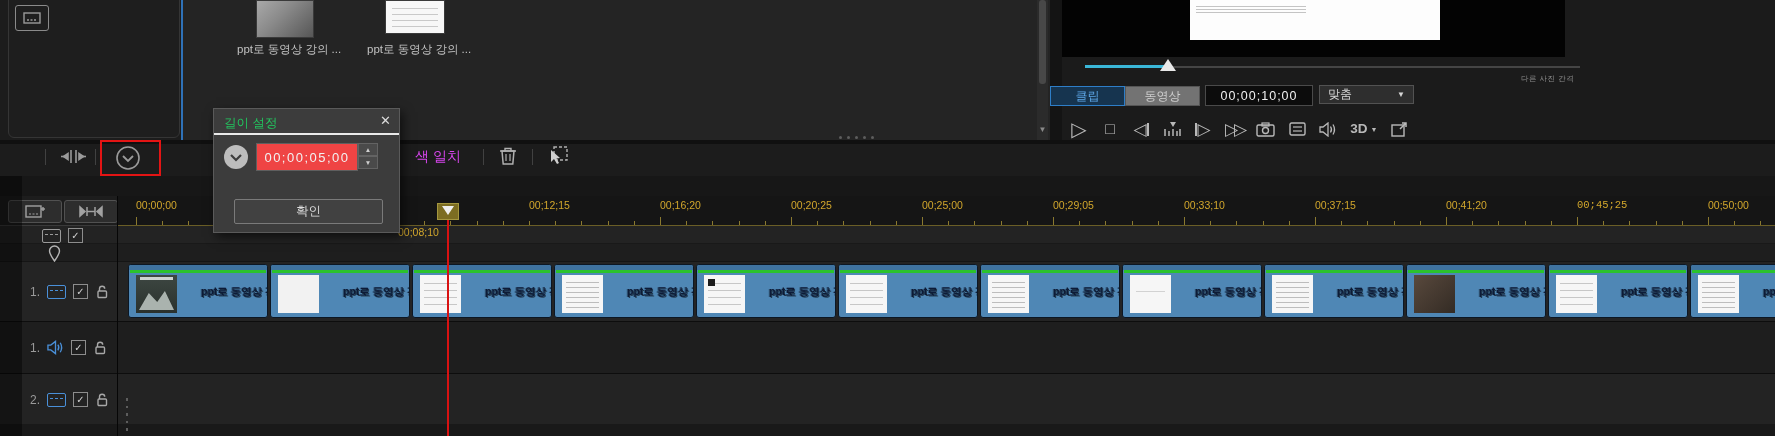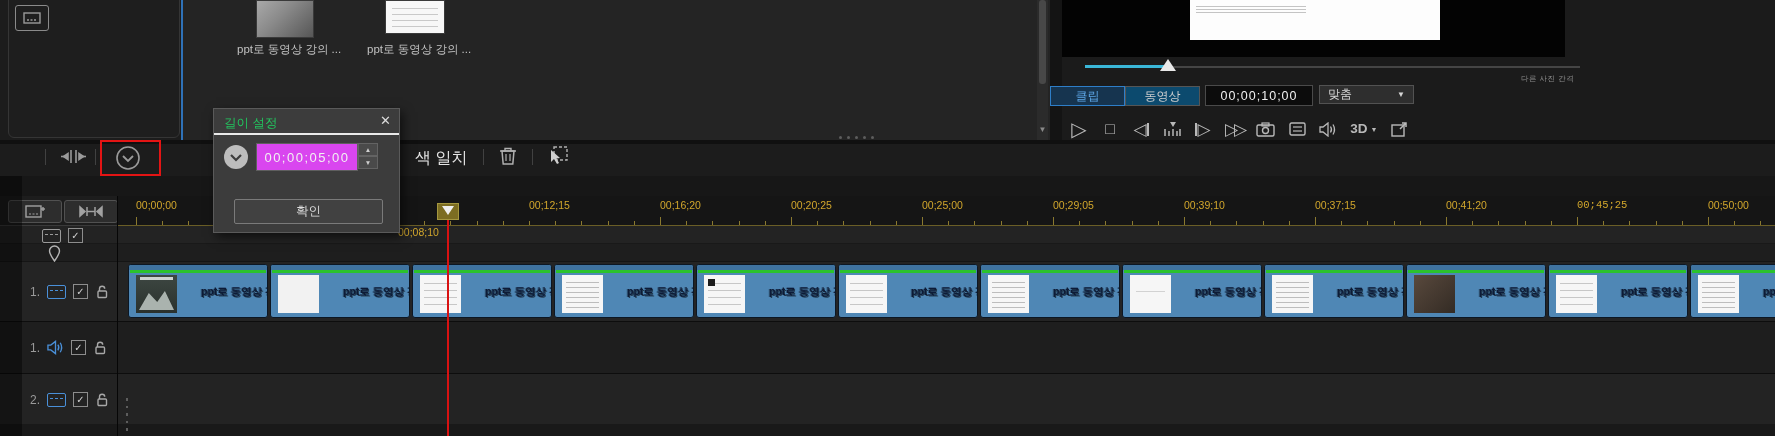--- a/index.html
+++ b/index.html
@@ -33,38 +33,38 @@
   #slide::before{content:"";position:absolute;left:6px;top:4px;width:110px;height:10px;
      background:repeating-linear-gradient(#fdfdfd 0 2px,#c4c4c4 2px 3px);}
   #slide-caption{left:1521px;top:26px;font-size:7.5px;color:#8f8f8f;letter-spacing:.5px;margin-top:48px;}
   
   #seek-track{left:1085px;top:66px;width:495px;height:2px;background:#454545;}
   #seek-fill{left:1085px;top:65px;width:83px;height:3px;background:#3ab7d8;}
   #seek-thumb{left:1160px;top:59px;width:0;height:0;border-left:8px solid transparent;border-right:8px solid transparent;border-bottom:12px solid #e9e9e9;}
   
   .pv-tab{top:86px;height:18px;font-size:12px;display:flex;align-items:center;justify-content:center;cursor:pointer;}
   #tab-clip{left:1050px;width:73px;background:#16344f;border:1.5px solid #2e7ec8;color:#5fa8e8;}
-  #tab-movie{left:1125px;width:73px;background:#0c4a6e;border:1px solid #555;color:#cfcfcf;}
+  #tab-movie{left:1125px;width:73px;background:#737373;border:1px solid #555;color:#cfcfcf;}
   #pv-timecode{left:1205px;top:85px;width:106px;height:19px;background:#0c0c0c;border:1px solid #4a4a4a;
      color:#f0f0f0;font-size:12.5px;letter-spacing:1px;display:flex;align-items:center;justify-content:center;}
   #pv-fit{left:1319px;top:85px;width:95px;height:19px;background:#2e2e2e;border:1px solid #525252;color:#d5d5d5;
      font-size:12px;display:flex;align-items:center;justify-content:space-between;padding:0 8px;box-sizing:border-box;}
   
   #controls-row{left:1070px;top:118px;height:22px;display:flex;align-items:center;gap:13px;color:#b9b9b9;}
   .ctl{display:flex;align-items:center;justify-content:center;font-size:17px;line-height:1;cursor:pointer;min-width:18px;}
   .ctl .bar{width:2px;height:13px;background:#b9b9b9;}
   .ctl svg{display:block}
   #ctl-3d{font-size:13.5px;font-weight:bold;display:flex;gap:3px;align-items:center;}
   #ctl-3d .caret{font-size:7px;}
   
   #toolbar-band{left:0;top:140px;width:1775px;height:36px;background:#1c1c1c;border-top:4px solid #101010;box-sizing:border-box;}
   .tb-sep{top:149px;width:1px;height:16px;background:#414141;}
   .tbicon{color:#9a9a9a;}
   #red-highlight{left:100px;top:140px;width:57px;height:32px;border:2.5px solid #e31414;}
-  #color-match{left:415px;top:148px;font-size:16px;color:#e5e5e5;cursor:pointer;}
+  #color-match{left:415px;top:148px;font-size:14px;color:#d946ef;cursor:pointer;}
   
   #tl-gap{left:0;top:176px;width:1775px;height:20px;background:#171717;}
   #ruler{left:117px;top:196px;width:1658px;height:30px;background:#151515;border-bottom:1px solid #6a5e26;box-sizing:border-box;}
   .ruler-label{top:199px;font-size:10.5px;color:#d2a72c;white-space:nowrap;}
   .tick{background:#8a7930;width:1px;}
   #hdr-buttons{left:0;top:196px;width:117px;height:30px;background:#1d1d1d;border-bottom:1px solid #3a3a3a;box-sizing:border-box;}
   .hdr-btn{top:200px;width:52px;height:21px;background:#2d2d2d;border:1px solid #515151;border-radius:3px;
      display:flex;align-items:center;justify-content:center;cursor:pointer;}
   
   .row{left:0;width:1775px;}
@@ -111,21 +111,21 @@
   #playhead-line{left:447px;top:220px;width:1.5px;height:216px;background:#d81212;}
   #scroll-dots{left:124px;top:398px;width:6px;display:flex;flex-direction:column;gap:5px;align-items:center;}
   #scroll-dots i{width:2.5px;height:2.5px;background:#5d5d5d;}
   
   #dialog{left:213px;top:108px;width:187px;height:125px;background:#3c3c3c;border:1px solid #5a5a5a;
      box-shadow:3px 4px 10px rgba(0,0,0,.6);box-sizing:border-box;z-index:50;}
   #dialog-title{position:absolute;left:10px;top:6px;font-size:12.5px;color:#22c55e;}
   #dialog-close{position:absolute;right:8px;top:4px;font-size:13px;color:#dcdcdc;cursor:pointer;}
   #dialog-title-line{position:absolute;left:0;top:24px;width:100%;height:2px;background:#e9e9e9;}
   #dialog-clock{position:absolute;left:9px;top:35px;}
-  #dialog-time{position:absolute;left:42px;top:34px;width:100px;height:26px;background:#d946ef;border:1px solid #5f5f5f;
+  #dialog-time{position:absolute;left:42px;top:34px;width:100px;height:26px;background:#ef4444;border:1px solid #5f5f5f;
      color:#f2f2f2;font-size:13px;letter-spacing:1.5px;display:flex;align-items:center;justify-content:center;}
   #dialog-spin{position:absolute;left:144px;top:34px;width:20px;height:26px;display:flex;flex-direction:column;}
   #dialog-spin span{flex:1;background:#4a4a4a;border:1px solid #636363;font-size:6.5px;color:#cfcfcf;
      display:flex;align-items:center;justify-content:center;cursor:pointer;}
   #dialog-ok{position:absolute;left:20px;top:90px;width:147px;height:23px;background:#414141;border:1px solid #7a7a7a;
      border-radius:2px;color:#dedede;font-size:12.5px;display:flex;align-items:center;justify-content:center;cursor:pointer;}
 </style>
 </head>
 <body>
 
@@ -362,21 +362,21 @@
 
 <div id="ruler-labels">
     <span class="ruler-label abs" style="left: 136px;">00;00;00</span>
     <span class="ruler-label abs" style="left: 267px;">00;04;05</span>
     <span class="ruler-label abs" style="left: 398px; margin-top: 27px;">00;08;10</span>
     <span class="ruler-label abs" style="left: 529px;">00;12;15</span>
     <span class="ruler-label abs" style="left: 660px;">00;16;20</span>
     <span class="ruler-label abs" style="left: 791px;">00;20;25</span>
     <span class="ruler-label abs" style="left: 922px;">00;25;00</span>
     <span class="ruler-label abs" style="left: 1053px;">00;29;05</span>
-    <span class="ruler-label abs" style="left: 1184px;">00;39;10</span>
+    <span class="ruler-label abs" style="left: 1184px;">00;33;10</span>
     <span class="ruler-label abs" style="left: 1315px;">00;37;15</span>
     <span class="ruler-label abs" style="left: 1446px;">00;41;20</span>
     <span class="ruler-label abs" style="left: 1577px; font-family: Liberation Mono, monospace;">00;45;25</span>
     <span class="ruler-label abs" style="left: 1708px;">00;50;00</span>
   </div>
 <div id="ruler-ticks">
     <i class="tick abs" style="left: 136px; top: 217px; height: 8px;"></i>
     <i class="tick abs" style="left: 162.2px; top: 221px; height: 4px;"></i>
     <i class="tick abs" style="left: 188.4px; top: 221px; height: 4px;"></i>
     <i class="tick abs" style="left: 214.6px; top: 221px; height: 4px;"></i>

